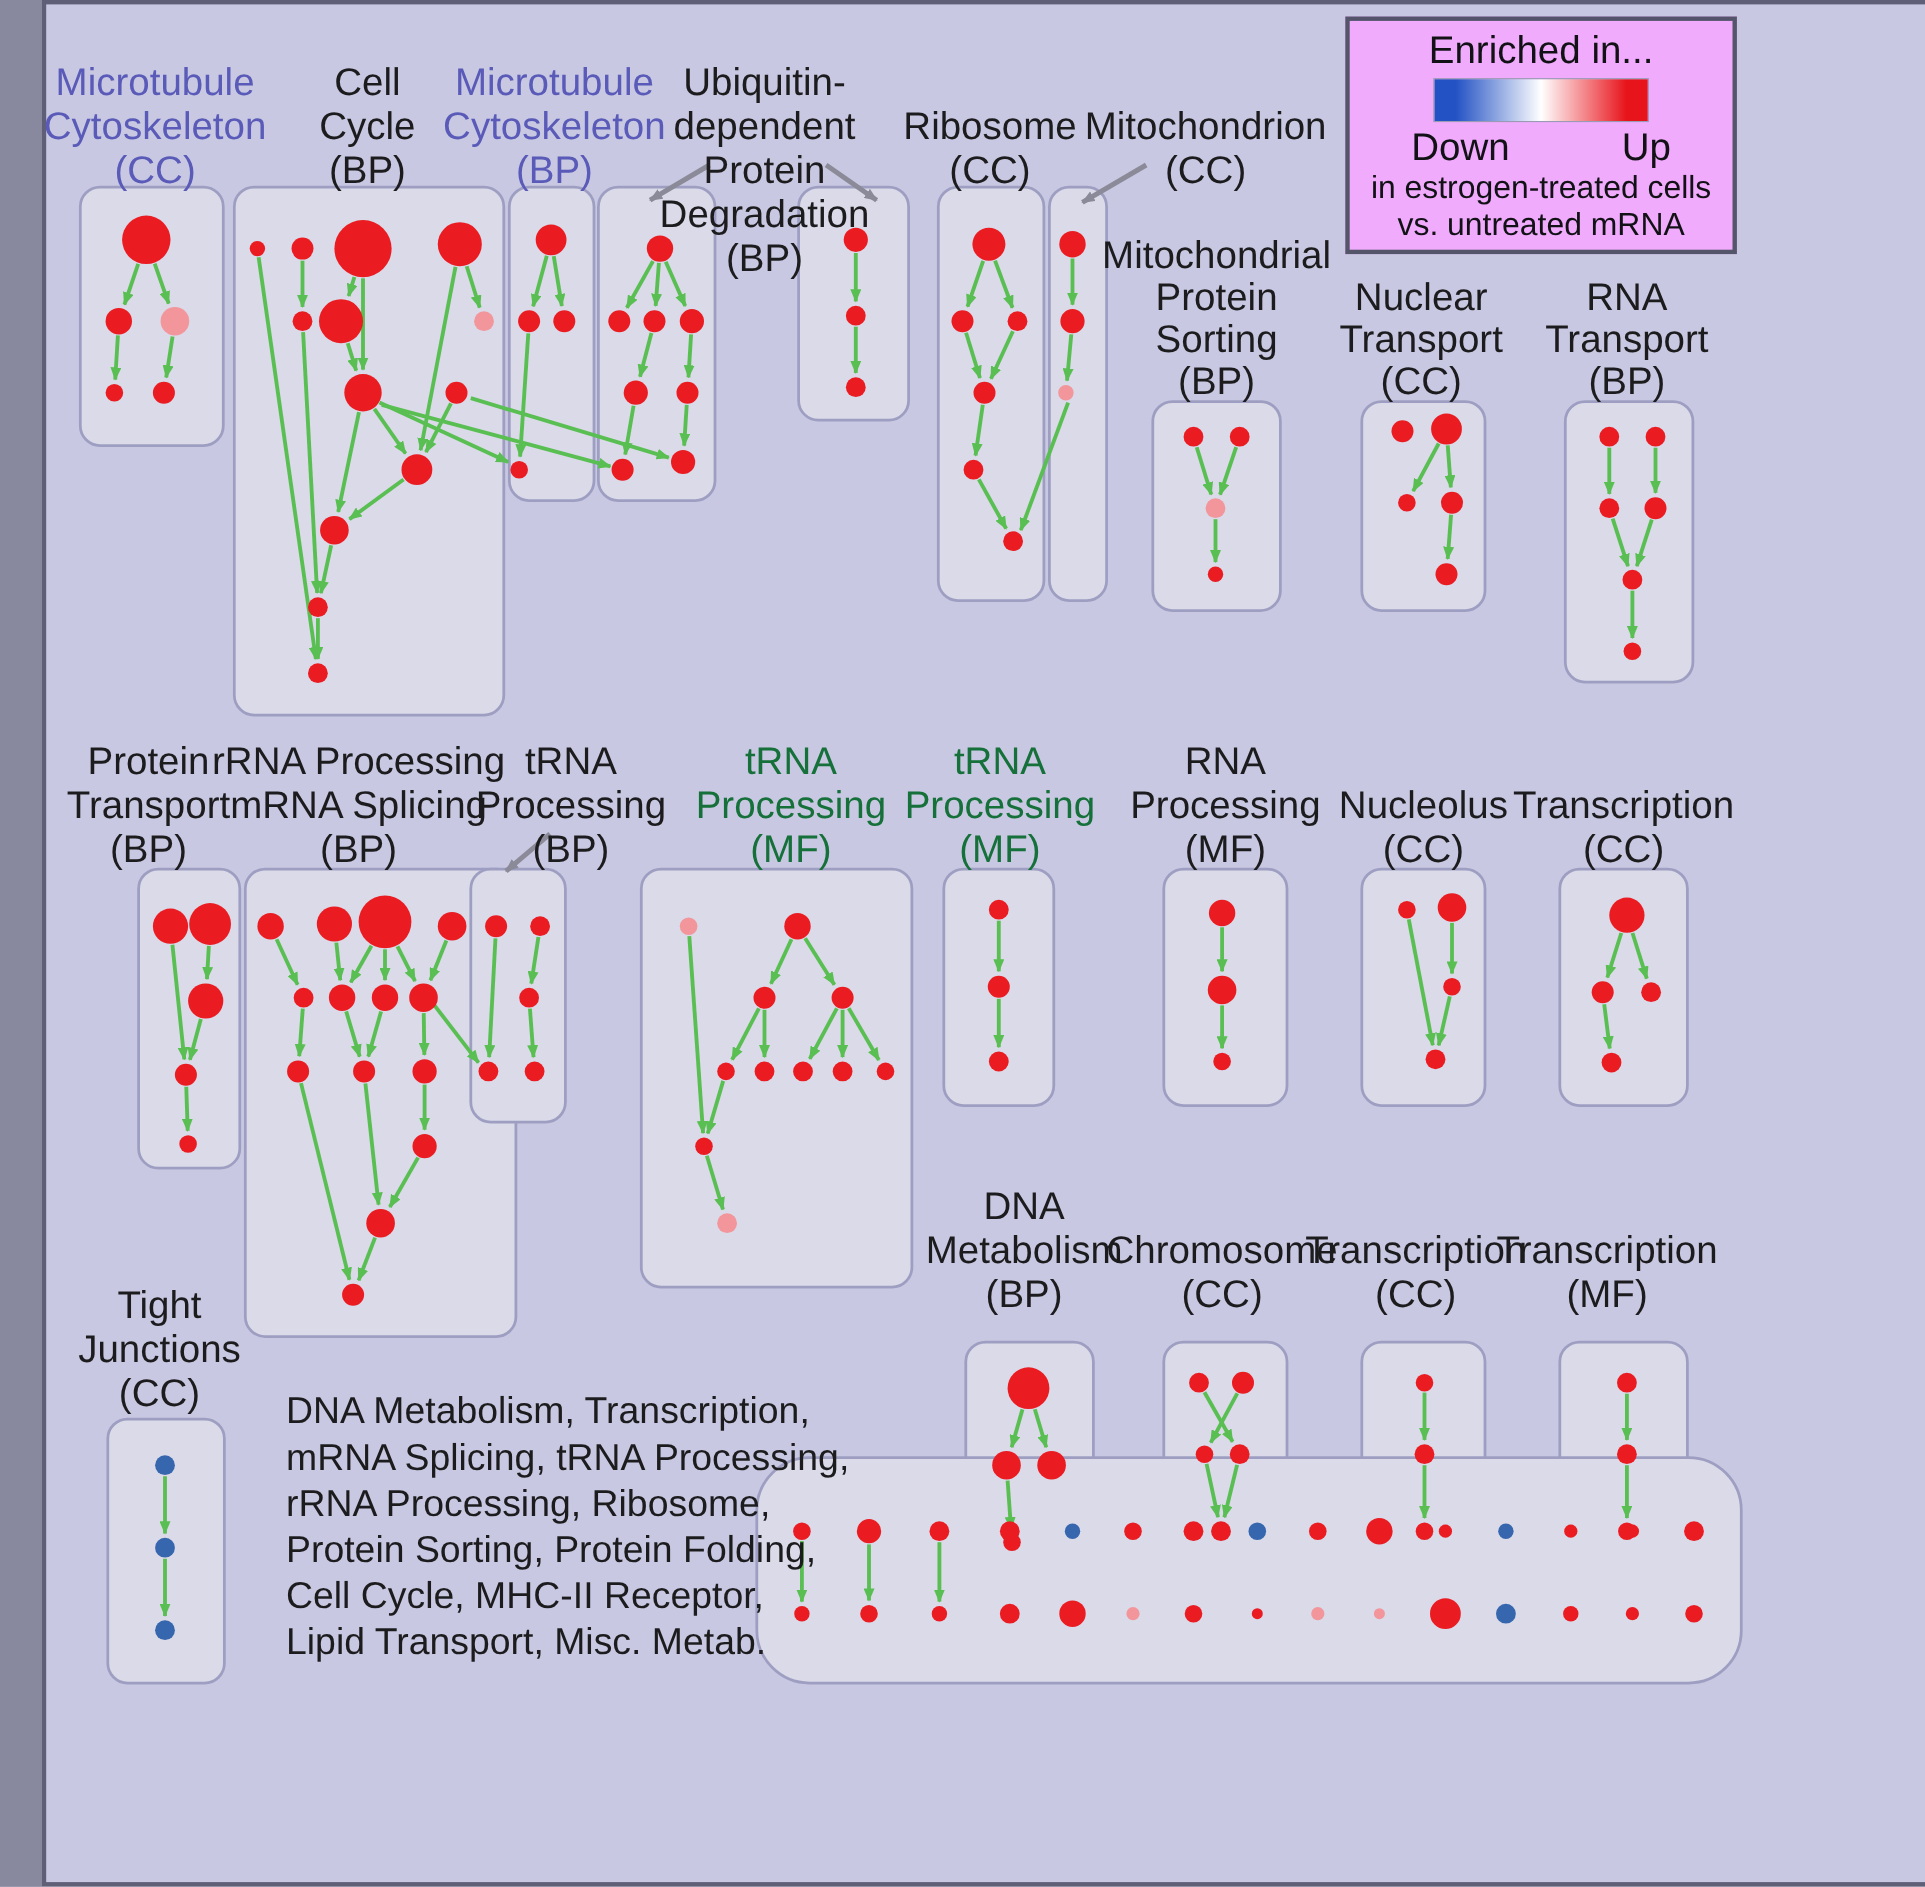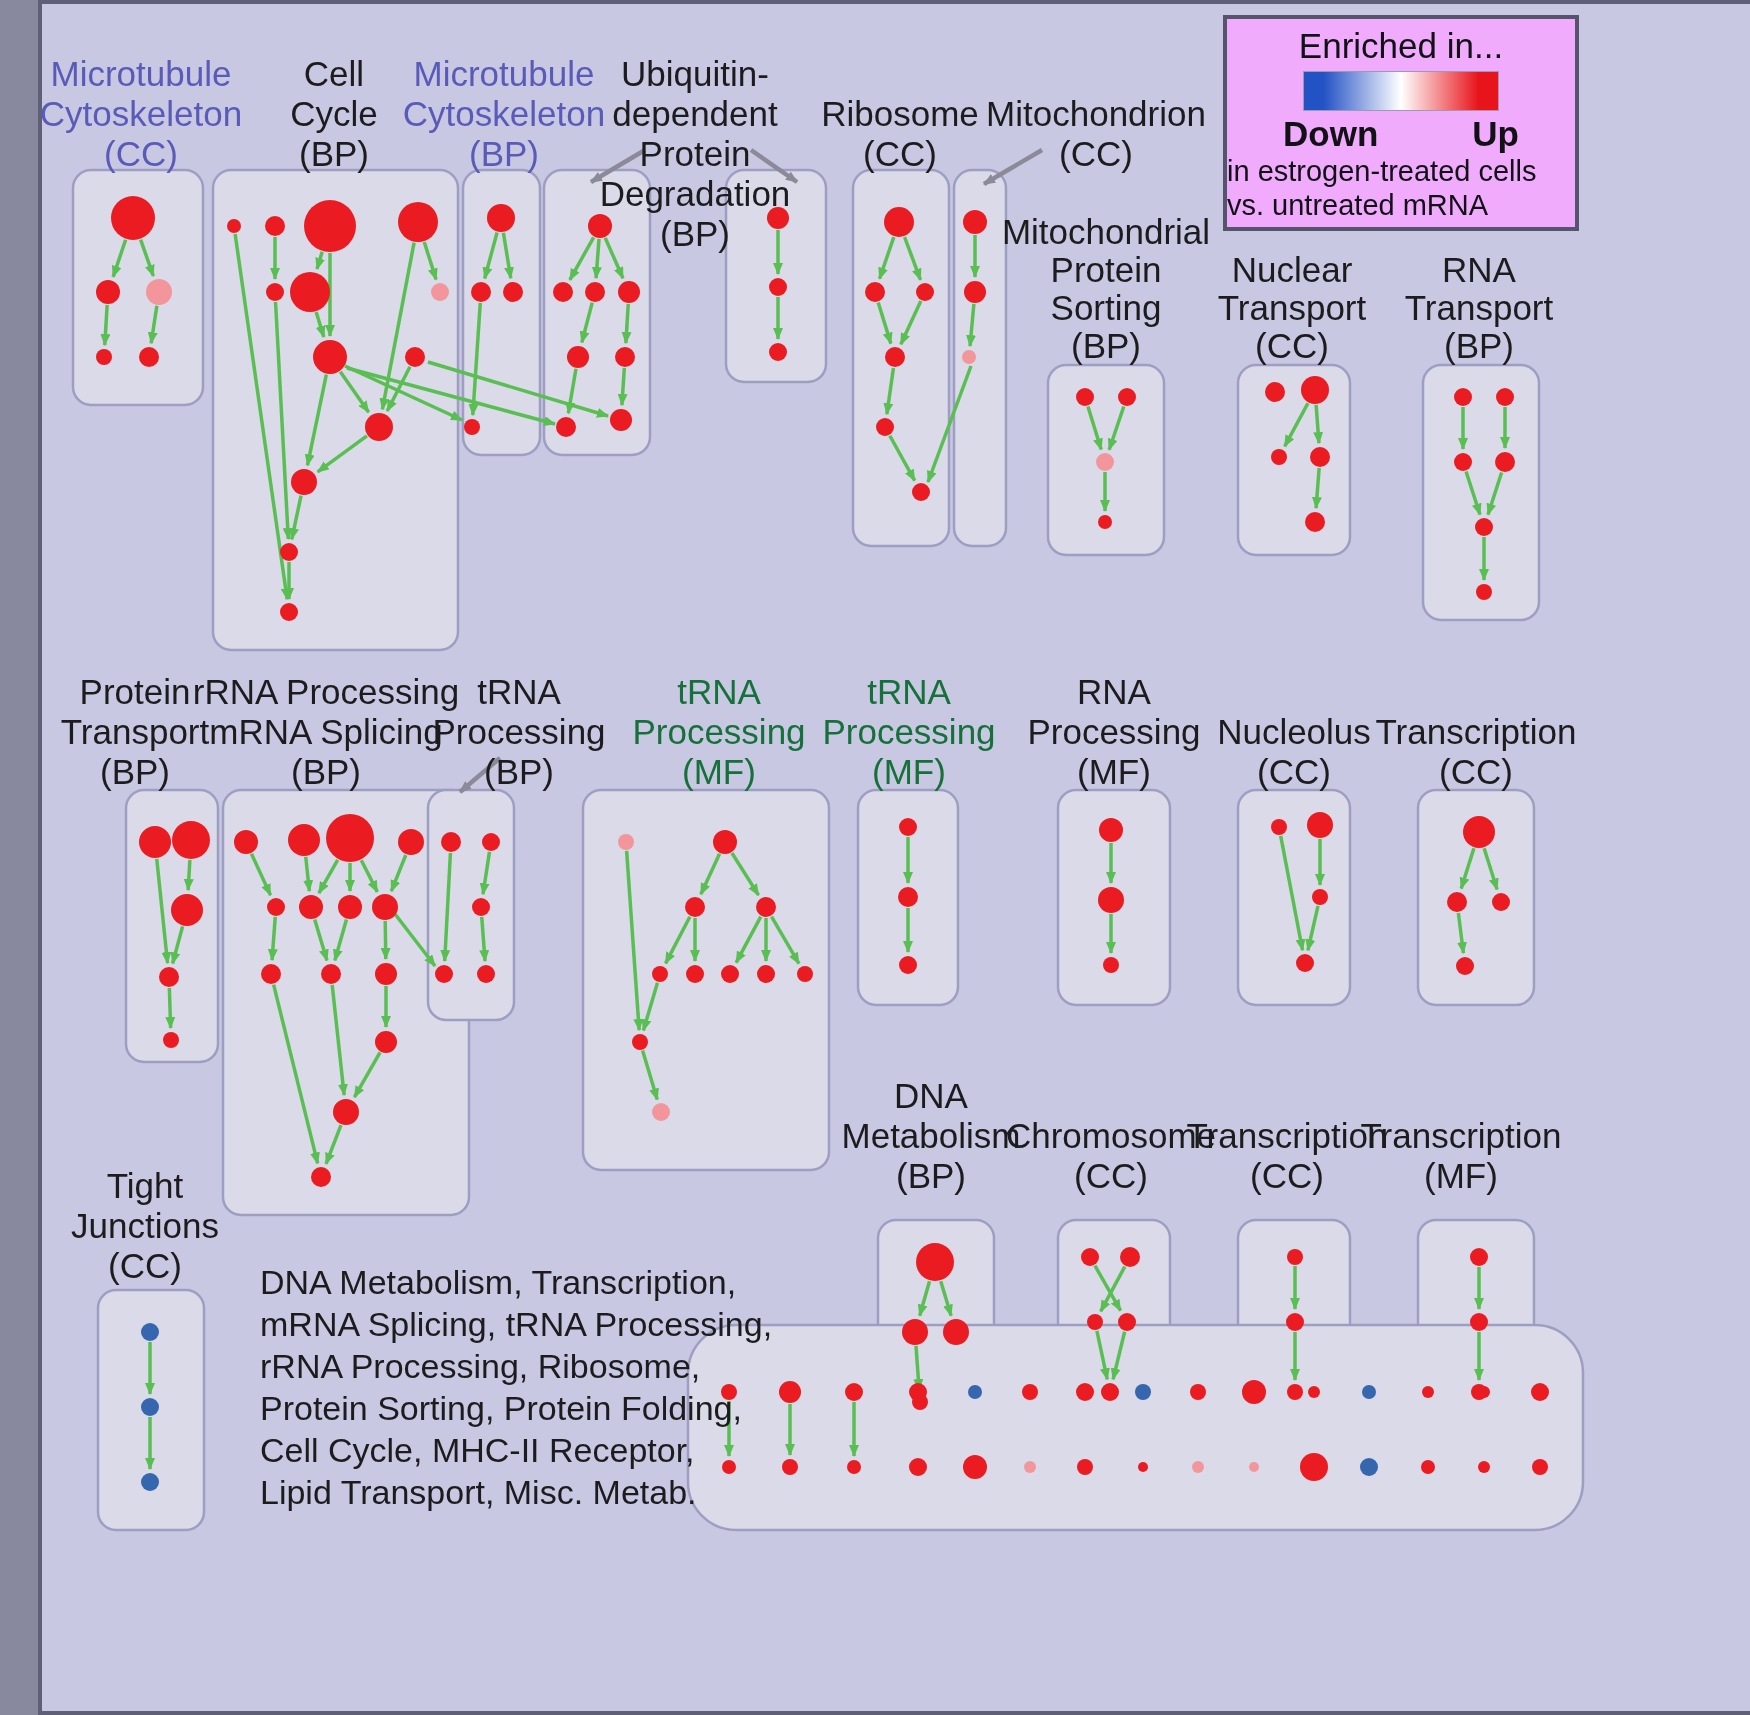--- a/index.html
+++ b/index.html
@@ -4,22 +4,22 @@
 <style>
   html,body{margin:0;padding:0;background:#88889e;}
   .stage{position:relative;width:1750px;height:1715px;font-family:"Liberation Sans",sans-serif;overflow:hidden;margin-left:38px;}
   .stage svg{position:absolute;left:0;top:0;}
   .legend{
     position:absolute;left:1185px;top:15px;width:356px;height:216px;
     border:4px solid #54546a;background:#f0abfc;box-sizing:border-box;
   }
   .legend-title{text-align:center;font-size:35px;margin-top:7px;color:#121216;}
   .legend-bar{height:38px;margin:5px 76px 3px 76px;border:1px solid #9a9ab4;}
-  .legend-row{display:flex;justify-content:space-between;padding:0 56px;font-size:35px;color:#121216;margin-top:2px;font-weight:bold;}
-  .legend-sub{text-align:left;font-size:29px;color:#121216;line-height:1.18;}
+  .legend-row{display:flex;justify-content:space-between;padding:0 56px;font-size:35px;color:#121216;margin-top:2px;}
+  .legend-sub{text-align:center;font-size:29px;color:#121216;line-height:1.18;}
 </style>
 </head>
 <body>
 
 <div class="stage">
   <svg width="1750" height="1715" viewBox="0 0 1750 1715" xmlns="http://www.w3.org/2000/svg">
       <defs>
         <marker id="arrow-green" refX="11" refY="5" markerWidth="12" markerHeight="10" orient="auto" markerUnits="userSpaceOnUse">
           <path d="M0,0 L12,5 L0,10 Z" fill="#5abf52"></path>
         </marker>

